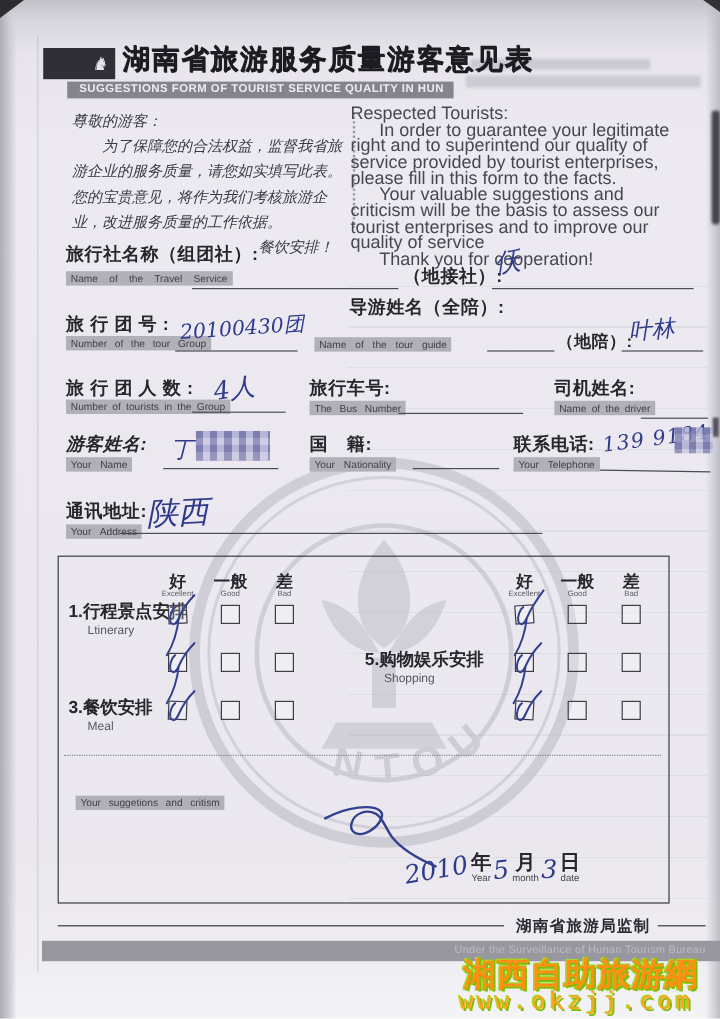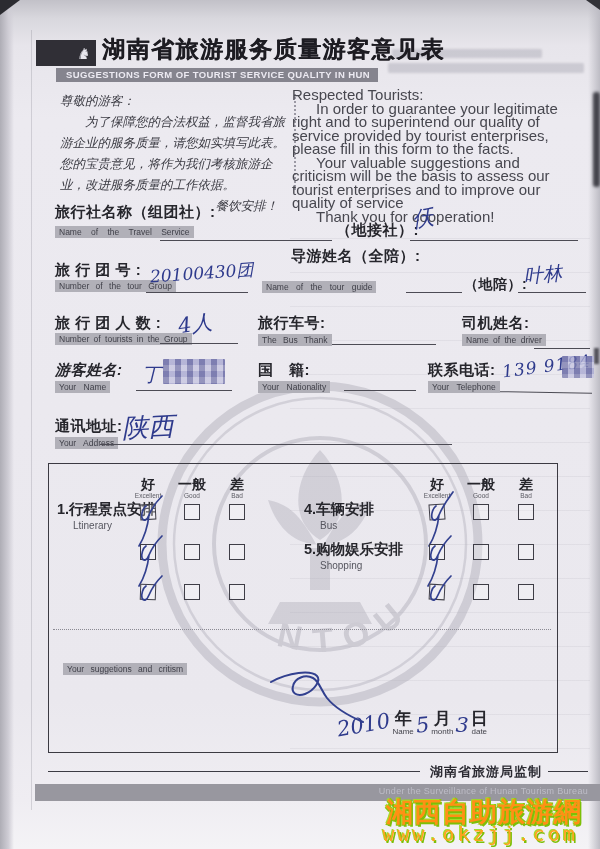--- a/index.html
+++ b/index.html
@@ -138,21 +138,21 @@
   <div class="abs u-line" style="left:406px;top:292px;width:56px;"></div>
   <div class="abs zh-label sm" style="left:464px;top:276px;">（地陪）:</div>
   <div class="abs hand" style="left:524px;top:262px;font-size:19px;transform:rotate(-5deg);">叶林</div>
   <div class="abs u-line" style="left:518px;top:292px;width:68px;"></div>
 
   <div class="abs zh-label" style="left:55px;top:314px;">旅 行 团 人 数 :</div>
   <div class="abs en-tag" style="left:55px;top:333px;word-spacing:2px;">Number of tourists in the Group</div>
   <div class="abs hand" style="left:178px;top:310px;font-size:21px;transform:rotate(-8deg);">4人</div>
   <div class="abs u-line" style="left:160px;top:343px;width:78px;"></div>
   <div class="abs zh-label" style="left:258px;top:314px;">旅行车号:</div>
-  <div class="abs en-tag" style="left:258px;top:334px;word-spacing:4px;">The Bus Thank</div>
+  <div class="abs en-tag" style="left:258px;top:334px;word-spacing:4px;">The Bus Number</div>
   <div class="abs u-line" style="left:332px;top:344px;width:104px;"></div>
   <div class="abs zh-label" style="left:462px;top:314px;">司机姓名:</div>
   <div class="abs en-tag" style="left:462px;top:334px;word-spacing:2px;">Name of the driver</div>
   <div class="abs u-line" style="left:534px;top:348px;width:56px;"></div>
 
   <div class="abs zh-label" style="left:55px;top:361px;font-style:italic;">游客姓名:</div>
   <div class="abs en-tag" style="left:55px;top:381px;word-spacing:5px;">Your Name</div>
   <div class="abs hand" style="left:142px;top:362px;font-size:19px;">丁</div>
   <div class="abs censor" style="left:163px;top:359px;width:62px;height:25px;"></div>
   <div class="abs u-line" style="left:136px;top:390px;width:96px;"></div>
@@ -209,31 +209,31 @@
       <path d="M28 2 C22 8 18 14 15 21 C13 26 10 28 8 24 C7 20 9 14 12 12 M15 21 C14 30 11 42 5 52" fill="none" stroke="#32408f" stroke-width="1.7" stroke-linecap="round"></path>
     </svg>
 
     <div class="abs cb" style="left:91px;top:80px;"></div>
     <div class="abs cb" style="left:135px;top:80px;"></div>
     <div class="abs cb" style="left:180px;top:80px;"></div>
     <svg class="abs mark" style="left:85px;top:70px;" width="32" height="54" viewBox="0 0 32 54">
       <path d="M28 2 C22 8 18 14 15 21 C13 26 10 28 8 24 C7 20 9 14 12 12 M15 21 C14 30 11 42 5 52" fill="none" stroke="#32408f" stroke-width="1.7" stroke-linecap="round"></path>
     </svg>
 
+    <div class="abs" style="left:8px;top:116px;">
+      <div class="ri-zh"><span>3.</span><span>餐饮安排</span></div>
+      <div class="ri-en">Meal</div>
+    </div>
     <div class="abs cb" style="left:91px;top:120px;transform:rotate(2deg);"></div>
     <div class="abs cb" style="left:135px;top:120px;"></div>
     <div class="abs cb" style="left:180px;top:120px;"></div>
     <svg class="abs mark" style="left:85px;top:110px;" width="32" height="38" viewBox="0 0 32 38">
       <path d="M28 2 C22 8 18 14 15 21 C13 26 10 28 8 24 C7 20 9 14 12 12" fill="none" stroke="#32408f" stroke-width="1.7" stroke-linecap="round"></path>
     </svg>
 
-    <div class="abs" style="left:255px;top:36px;">
-      <div class="ri-zh"><span>4.</span><span>车辆安排</span></div>
-      <div class="ri-en">Bus</div>
-    </div>
     <div class="abs cb" style="left:380px;top:40px;transform:rotate(-4deg);"></div>
     <div class="abs cb" style="left:424px;top:40px;"></div>
     <div class="abs cb" style="left:469px;top:40px;"></div>
     <svg class="abs mark" style="left:374px;top:26px;" width="32" height="58" viewBox="0 0 32 58">
       <path d="M30 2 C24 10 19 18 16 25 C14 30 11 32 9 28 C8 24 10 18 13 16 M16 25 C15 34 12 46 6 56" fill="none" stroke="#32408f" stroke-width="1.7" stroke-linecap="round"></path>
     </svg>
 
     <div class="abs" style="left:255px;top:76px;">
       <div class="ri-zh"><span>5.</span><span>购物娱乐安排</span></div>
       <div class="ri-en">Shopping</div>
@@ -256,21 +256,21 @@
 
     <div class="abs en-tag" style="left:14px;top:199px;word-spacing:4px;">Your suggetions and critism</div>
     <svg class="abs" style="left:210px;top:196px;" width="110" height="66" viewBox="0 0 110 66">
       <path d="M12 22 C30 12 52 10 58 16 C62 20 56 30 46 34 C38 37 32 33 34 26 C36 18 46 14 54 18 C60 21 62 30 68 38 C76 48 90 56 104 62" fill="none" stroke="#32408f" stroke-width="2" stroke-linecap="round"></path>
     </svg>
 
     <div class="abs date-row" style="left:288px;top:246px;">
       <span class="hand d-hand" style="transform:rotate(-10deg);">2010</span>
       <span class="d-stack">
         <span class="d-zh" style="display:block;">年</span>
-        <span class="d-en" style="display:block;">Name</span>
+        <span class="d-en" style="display:block;">Year</span>
       </span>
       <span class="hand d-hand" style="transform:rotate(-6deg);">5</span>
       <span class="d-stack">
         <span class="d-zh" style="display:block;">月</span>
         <span class="d-en" style="display:block;">month</span>
       </span>
       <span class="hand d-hand">3</span>
       <span class="d-stack">
         <span class="d-zh" style="display:block;">日</span>
         <span class="d-en" style="display:block;">date</span>

